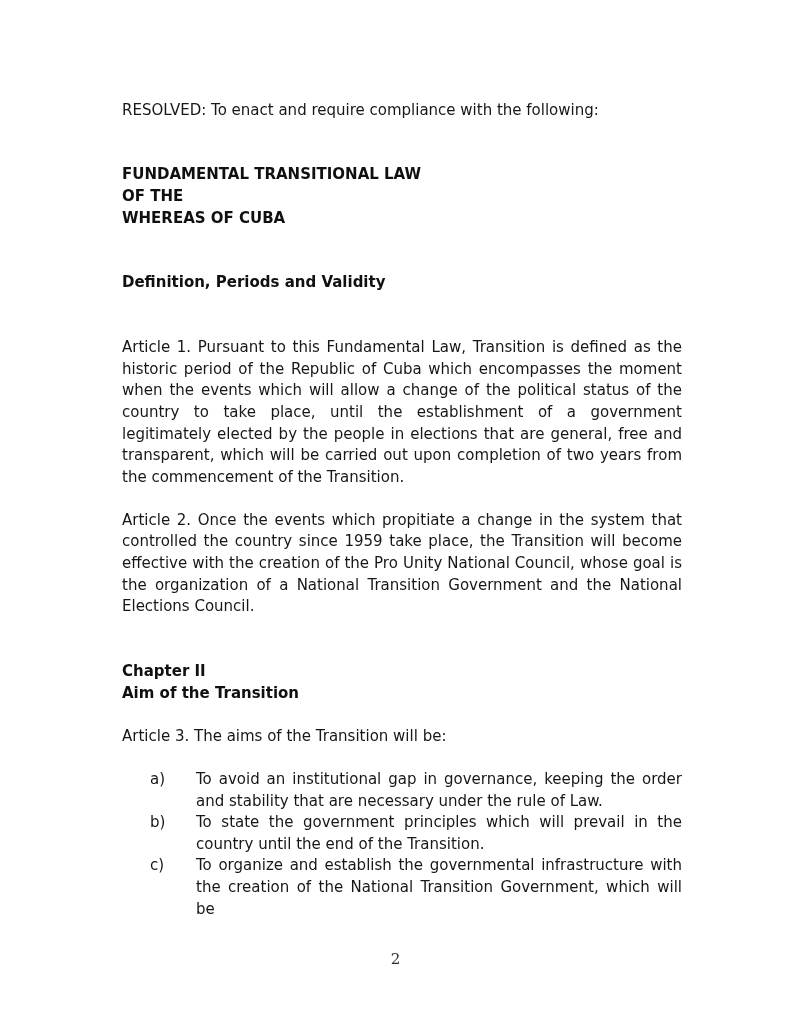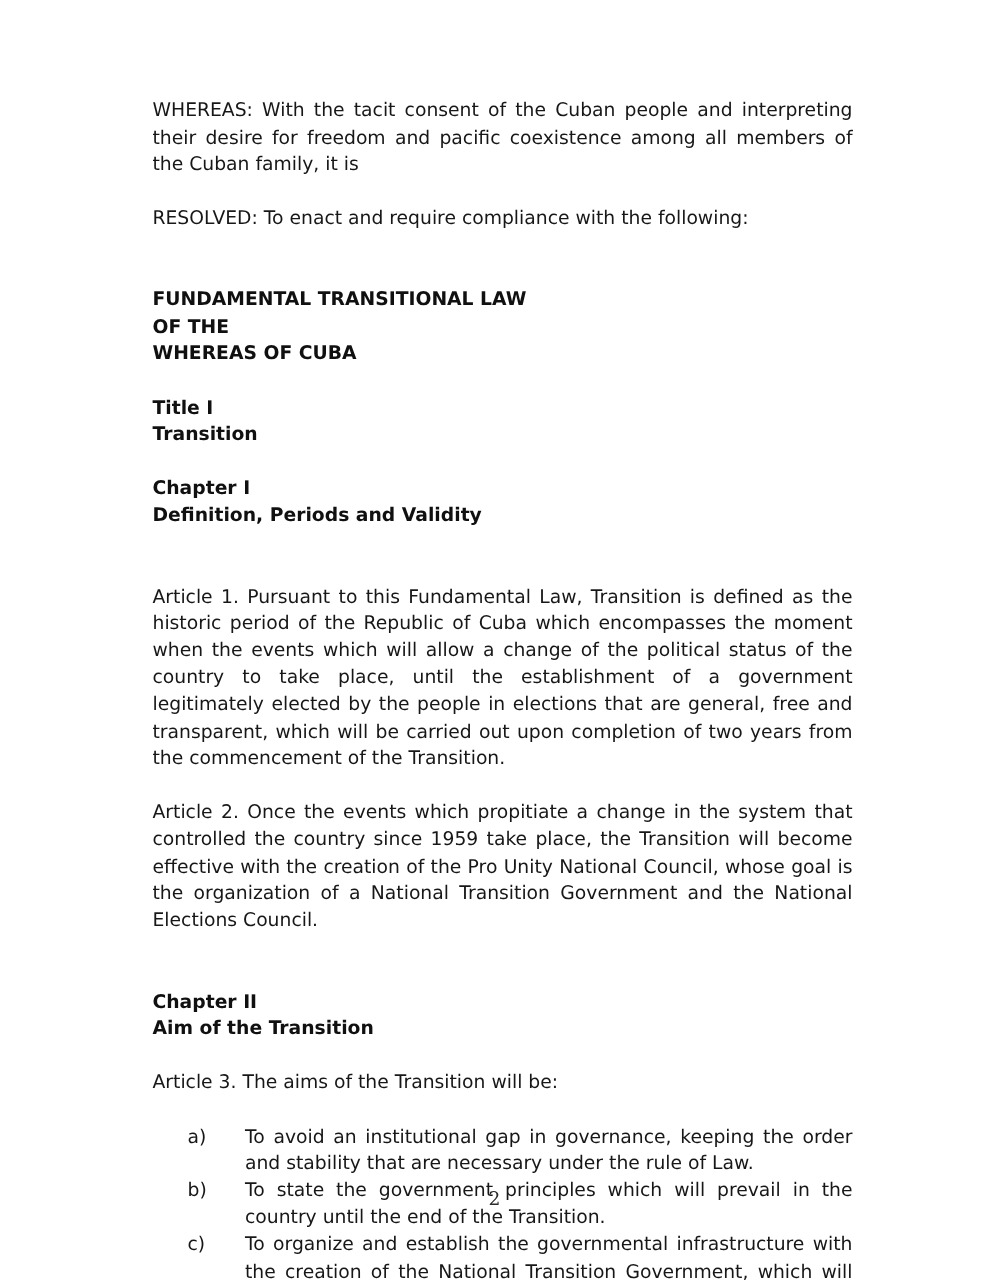--- a/index.html
+++ b/index.html
@@ -91,45 +91,39 @@
     font-size: 15px;
     color: #2b2b2b;
   }
 </style>
 </head>
 <body>
 
 <div class="page">
   <div class="content">
 
-    <p class="para">WHEREAS: With the tacit consent of the Cuban people and interpreting their desire for freedom and pacific coexistence among all members of the Cuban family, it is</p>
 
     <div class="spacer-1"></div>
 
     <p class="para">RESOLVED: To enact and require compliance with the following:</p>
 
     <div class="spacer-2"></div>
 
     <div class="heading-block">
       <span class="heading-line">FUNDAMENTAL TRANSITIONAL LAW</span>
       <span class="heading-line">OF THE</span>
       <span class="heading-line">WHEREAS OF CUBA</span>
     </div>
 
     <div class="spacer-1"></div>
 
-    <div class="heading-block">
-      <span class="heading-line">Title I</span>
-      <span class="heading-line">Transition</span>
-    </div>
 
     <div class="spacer-1"></div>
 
     <div class="heading-block">
-      <span class="heading-line">Chapter I</span>
       <span class="heading-line">Definition, Periods and Validity</span>
     </div>
 
     <div class="spacer-2"></div>
 
     <p class="para">Article 1. Pursuant to this Fundamental Law, Transition is defined as the historic period of the Republic of Cuba which encompasses the moment when the events which will allow a change of the political status of the country to take place, until the establishment of a government legitimately elected by the people in elections that are general, free and transparent, which will be carried out upon completion of two years from the commencement of the Transition.</p>
 
     <div class="spacer-1"></div>
 
     <p class="para">Article 2. Once the events which propitiate a change in the system that controlled the country since 1959 take place, the Transition will become effective with the creation of the Pro Unity National Council, whose goal is the organization of a National Transition Government and the National Elections Council.</p>

